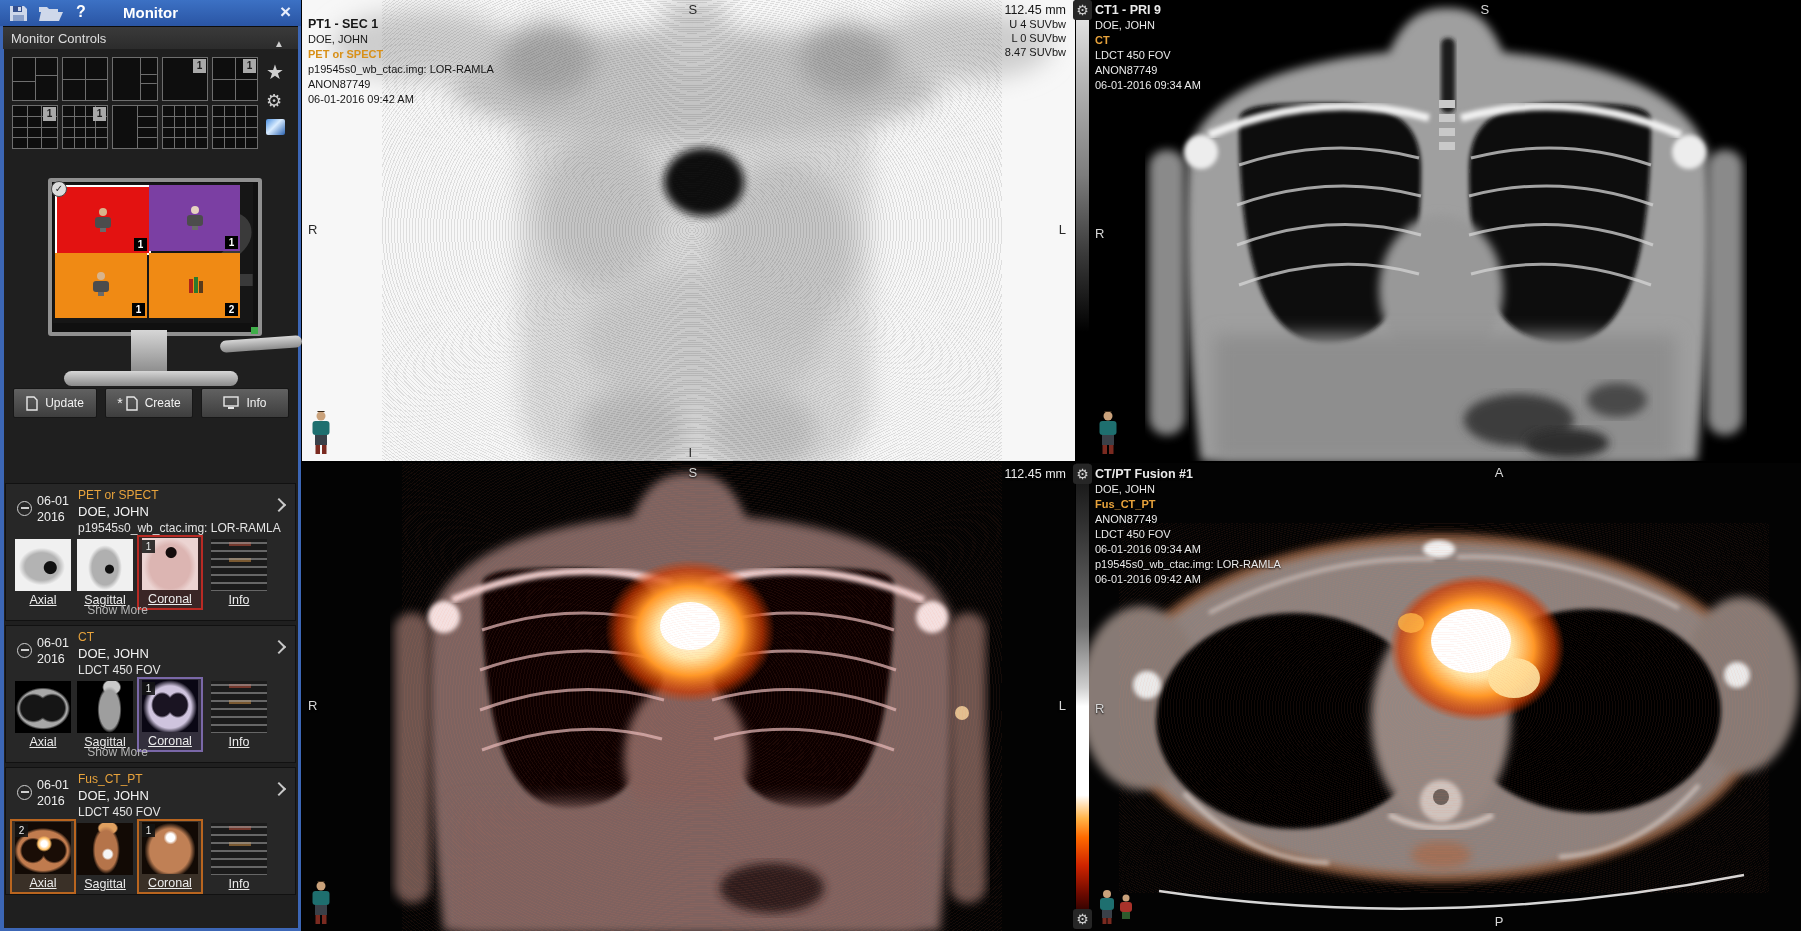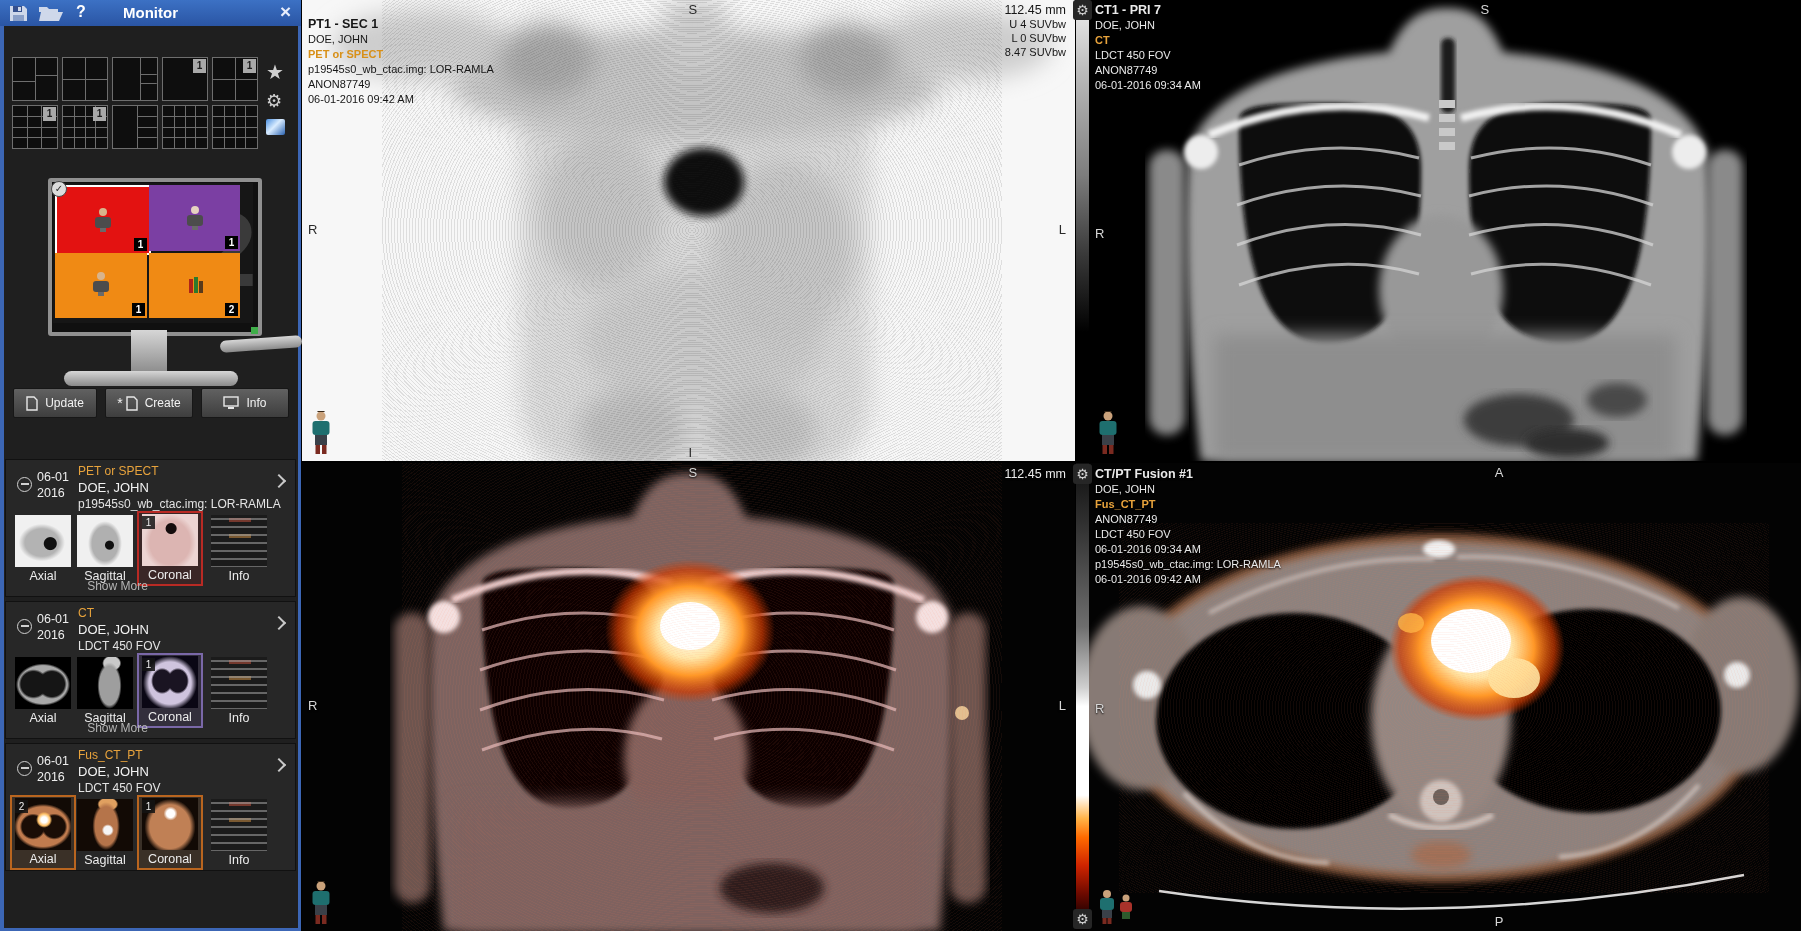--- a/index.html
+++ b/index.html
@@ -58,32 +58,32 @@
   #mon-num{right:-4px;top:14px;font-size:105px;font-weight:bold;color:#3a3a3a;line-height:105px;}
   #check-circle{left:-1px;top:-1px;width:14px;height:14px;border-radius:50%;background:#dcdcdc;border:1px solid #4a4a4a;
                 color:#2c2c2c;font-size:10px;line-height:14px;text-align:center;}
   #green-dot{right:0px;bottom:-2px;width:7px;height:7px;background:#3fae49;}
   .stand{background:linear-gradient(#d6d6d6,#8a8a8a);}
   
   .btn{position:absolute;top:388px;height:30px;background:linear-gradient(#616161,#3e3e3e);
        border:1px solid #171717;border-radius:2px;color:#f2f2f2;font-size:12px;
        display:flex;align-items:center;justify-content:center;gap:7px;box-sizing:border-box;}
   
-  .series-item{position:absolute;left:5px;width:291px;background:#272727;border:1px solid #111;box-sizing:border-box;}
+  .series-item{position:absolute;left:5px;width:291px;background:#272727;border:1px solid #111;box-sizing:border-box;margin-top:24px;}
   .minus-ic{position:absolute;left:11px;top:17px;width:13px;height:13px;border:1.5px solid #cfcfcf;border-radius:50%;}
   .minus-ic::after{content:"";position:absolute;left:2.5px;top:5px;width:8px;height:1.5px;background:#cfcfcf;}
   .s-date{position:absolute;left:31px;top:9px;color:#ededed;font-size:12.5px;line-height:16px;}
   .s-mod{position:absolute;left:72px;top:4px;color:#e8a33c;font-size:12px;}
   .s-pat{position:absolute;left:72px;top:20px;color:#f2f2f2;font-size:13px;}
   .s-desc{position:absolute;left:72px;top:37px;color:#e3e3e3;font-size:12px;white-space:nowrap;}
   .chev{position:absolute;right:11px;top:16px;width:8px;height:8px;border-top:2px solid #c9c9c9;
         border-right:2px solid #c9c9c9;transform:rotate(45deg);}
   .thumb{position:absolute;width:62px;text-align:center;}
   .timg{width:56px;height:52px;margin:0 auto;}
-  .tlab{color:#ececec;font-size:12.5px;margin-top:2px;}
+  .tlab{color:#ececec;font-size:12.5px;margin-top:2px;text-decoration:underline;}
   .thumb.sel{border-width:2px;border-style:solid;padding:1px 0 2px 0;}
   .sel-red{border-color:#b92a24;background:rgba(150,40,40,.18);}
   .sel-purple{border-color:#7a68a8;background:rgba(110,90,160,.18);}
   .sel-orange{border-color:#b9651f;background:rgba(170,100,40,.15);}
   .t-badge{position:absolute;left:3px;top:3px;min-width:11px;height:13px;background:rgba(20,20,20,.85);
            color:#eee;font-size:10px;text-align:center;line-height:13px;padding:0 1px;}
   .showmore{position:absolute;left:0;right:66px;text-align:center;color:#b5b5b5;font-size:12px;}
   
   .t-pet-ax{background:radial-gradient(circle 7px at 63% 55%,#101010 0 6px,rgba(0,0,0,0) 7px),
             radial-gradient(ellipse 55% 48% at 48% 53%,#b3b3b3 0 55%,rgba(240,240,240,0) 75%),#f0f0f0;}
@@ -149,20 +149,24 @@
       </svg>
       <svg class="tb-icon" style="left:38px;top:4px" width="26" height="18" viewBox="0 0 26 18">
         <path d="M1 3 h8 l2 2 h9 v3 h-19 z" fill="#cfd8ea"></path>
           <path d="M3 8 h22 l-4 9 h-20 z" fill="#cfd8ea"></path>
       </svg>
       <span id="help-icon" class="tb-icon">?</span>
       <span class="title">Monitor</span>
       <span id="close-icon" class="tb-icon">×</span>
     </div>
 
+    <div class="abs sec-head" style="top:26px">
+      <span>Monitor Controls</span>
+      <span class="collapse">▲</span>
+    </div>
 
     <div class="abs lay-cell pat-2x2b" style="left:12px;top:57px"></div>
     <div class="abs lay-cell pat-2x2" style="left:62px;top:57px"></div>
     <div class="abs lay-cell pat-bigleft" style="left:112px;top:57px"></div>
     <div class="abs lay-cell pat-1" style="left:162px;top:57px">
         <span class="lay-badge">1</span>
       </div>
     <div class="abs lay-cell pat-2x2" style="left:212px;top:57px">
         <span class="lay-badge">1</span>
       </div>
@@ -429,21 +433,21 @@
           <path d="M382,274 Q467,250 562,285"></path>
       </g>
       <g fill="#c9c9c9">
           <rect x="350" y="100" width="16" height="8"></rect>
           <rect x="350" y="114" width="16" height="8"></rect>
         <rect x="350" y="128" width="16" height="8"></rect>
           <rect x="350" y="142" width="16" height="8"></rect>
         </g>
     </svg>
     <div class="ovl" style="left:6px;top:3px">
-      <div class="t">CT1 - PRI 7</div>
+      <div class="t">CT1 - PRI 9</div>
       <div>DOE, JOHN</div>
       <div class="mod">CT</div>
       <div>LDCT 450 FOV</div>
       <div>ANON87749</div>
       <div>06-01-2016 09:34 AM</div>
     </div>
     <span class="orient" style="left:55%;top:2px">S</span>
     <span class="orient" style="left:6px;top:226px">R</span>
     <svg class="abs" style="left:8px;bottom:6px" width="22" height="44" viewBox="0 0 22 44">
       <circle cx="11" cy="5" r="4.5" fill="#caa27b"></circle>

